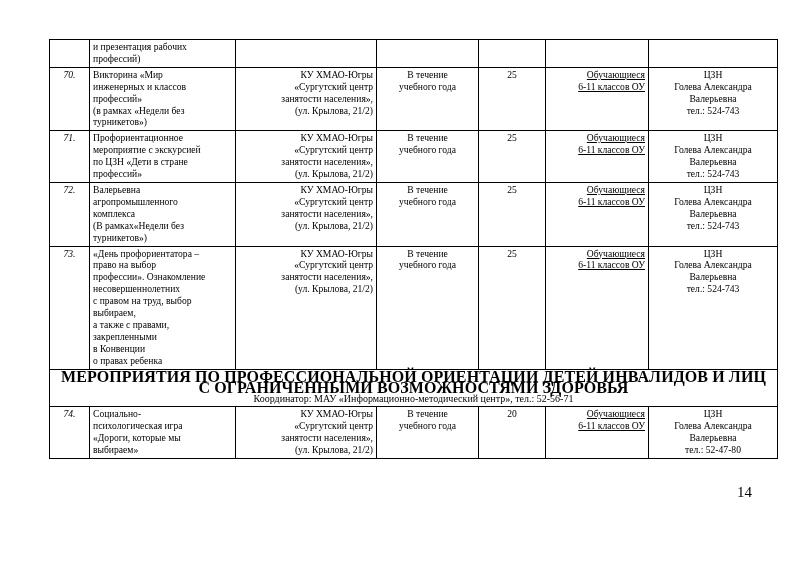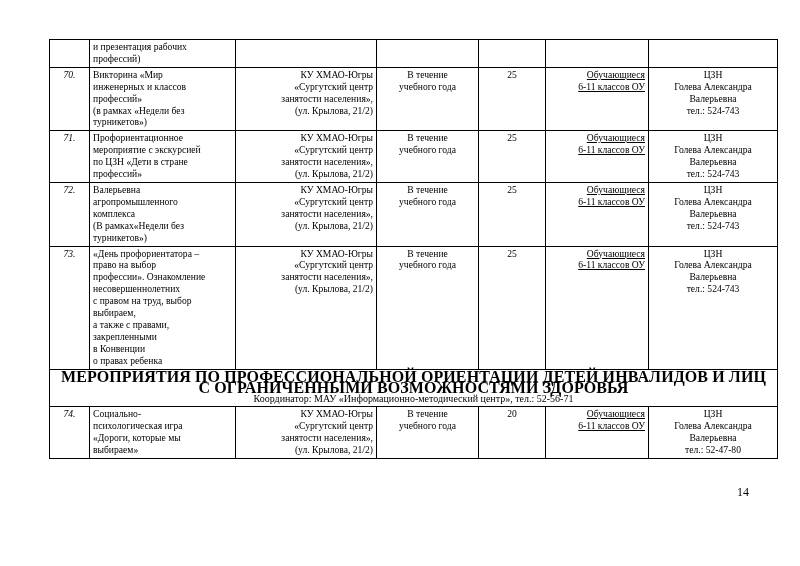--- a/index.html
+++ b/index.html
@@ -68,21 +68,21 @@
     font-size: 10px;
     line-height: 10.5px;
     margin-top: 0px;
   }
   .ln { display: block; white-space: pre; }
 
   .page-number {
     position: absolute;
     left: 737px;
     top: 486px;
-    font-size: 12px;
+    font-size: 15px;
     line-height: 12px;
   }
 </style>
 </head>
 <body>
 
 <div class="page">
 
   <table class="doc-table">
     <colgroup>

